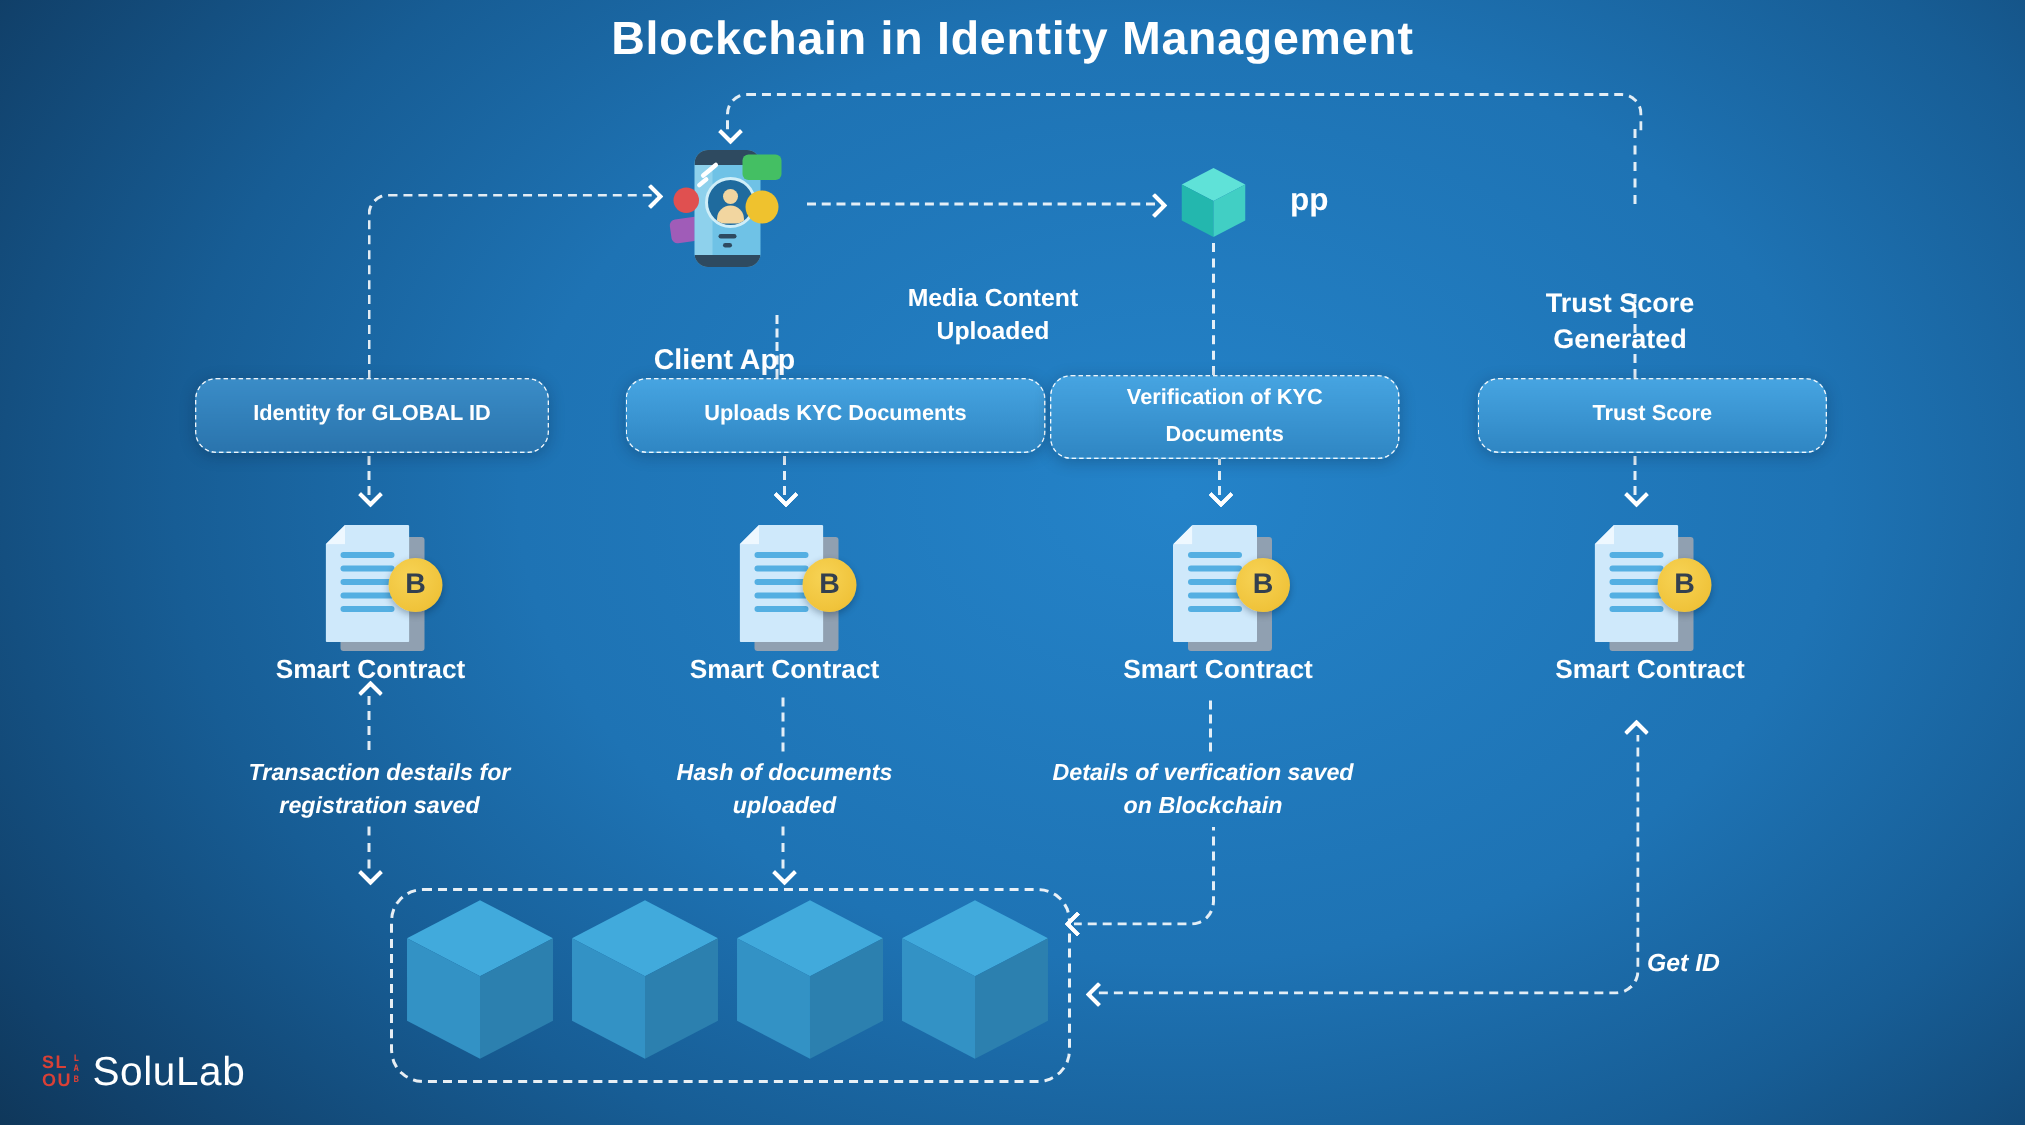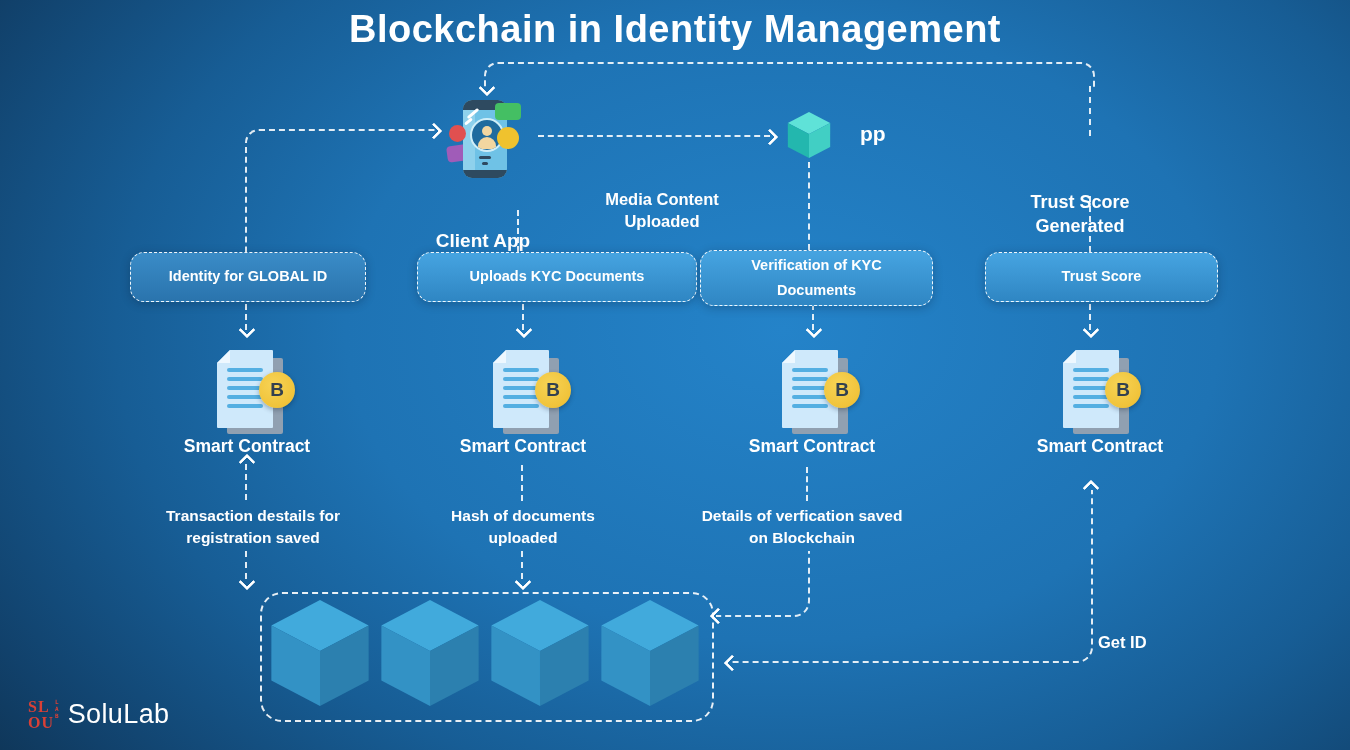--- a/index.html
+++ b/index.html
@@ -19,23 +19,23 @@
   .loop{position:absolute;border:2px dashed rgba(255,255,255,.88);border-bottom:none;border-radius:14px 14px 0 0;}
   .corner-tl{position:absolute;border-top:2px dashed rgba(255,255,255,.88);border-left:2px dashed rgba(255,255,255,.88);border-radius:14px 0 0 0;}
   .corner-br{position:absolute;border-bottom:2px dashed rgba(255,255,255,.88);border-right:2px dashed rgba(255,255,255,.88);border-radius:0 0 16px 0;}
   .chev{position:absolute;width:9px;height:9px;border-right:3px solid #fff;border-bottom:3px solid #fff;border-radius:1px;}
   .chev.down{transform:rotate(45deg);}
   .chev.up{transform:rotate(-135deg);}
   .chev.left{transform:rotate(135deg);}
   .chev.right{transform:rotate(-45deg);}
 
   
-  .title{left:0;right:0;top:8px;font-size:38px;font-weight:800;letter-spacing:.5px;text-align:center;}
+  .title{left:0;right:0;top:8px;font-size:31px;font-weight:800;letter-spacing:.5px;text-align:center;}
   .biglabel{font-weight:800;font-size:18px;line-height:1.35;}
-  .note{font-weight:700;font-size:15.5px;line-height:1.45;text-align:center;}
+  .note{font-weight:700;font-size:15.5px;line-height:1.45;text-align:center;font-style:italic;}
   .sc-label{font-weight:800;font-size:17.5px;text-align:center;width:200px;}
 
   
   .pbox{
     position:absolute;display:flex;align-items:center;justify-content:center;
     border:1.5px dashed rgba(255,255,255,.92);border-radius:14px;
     background:linear-gradient(180deg,#46a4e1 0%,#2f86c3 100%);
     box-shadow:0 2px 10px rgba(0,20,40,.25);
     font-weight:700;font-size:14.5px;text-align:center;line-height:1.75;padding:4px 10px;box-sizing:border-box;
   }
@@ -73,21 +73,21 @@
   .ca-yellow{position:absolute;left:49px;top:33px;width:22px;height:22px;background:#efc22e;border-radius:50%;}
   .ca-purple{position:absolute;left:-1px;top:51px;width:26px;height:16px;background:#a05cb8;border-radius:4px;transform:rotate(-8deg);}
 
   
   .bc-box{position:absolute;left:260px;top:592px;width:450px;height:126px;border:2px dashed rgba(255,255,255,.9);border-radius:22px;}
   .cube{position:absolute;width:108px;height:110px;}
 
   
   .brand{position:absolute;left:28px;top:699px;display:flex;align-items:center;}
   .brand-mark{display:flex;align-items:flex-start;line-height:.95;}
-  .brand-grid{font-family:Liberation Serif, serif;font-weight:800;font-size:16px;color:#d94036;letter-spacing:1px;}
+  .brand-grid{font-family:Liberation Sans, sans-serif;font-weight:800;font-size:12px;color:#d94036;letter-spacing:1px;}
   .brand-side{font-family:"DejaVu Sans Mono",monospace;font-weight:800;font-size:6px;color:#d94036;margin-left:1px;line-height:1.15;}
   .brand-name{font-size:27px;font-weight:500;letter-spacing:.4px;margin-left:9px;color:#fff;}
 </style>
 </head>
 <body>
 
 <div id="stage">
 
   <div class="abs title">Blockchain in Identity Management</div>
 

